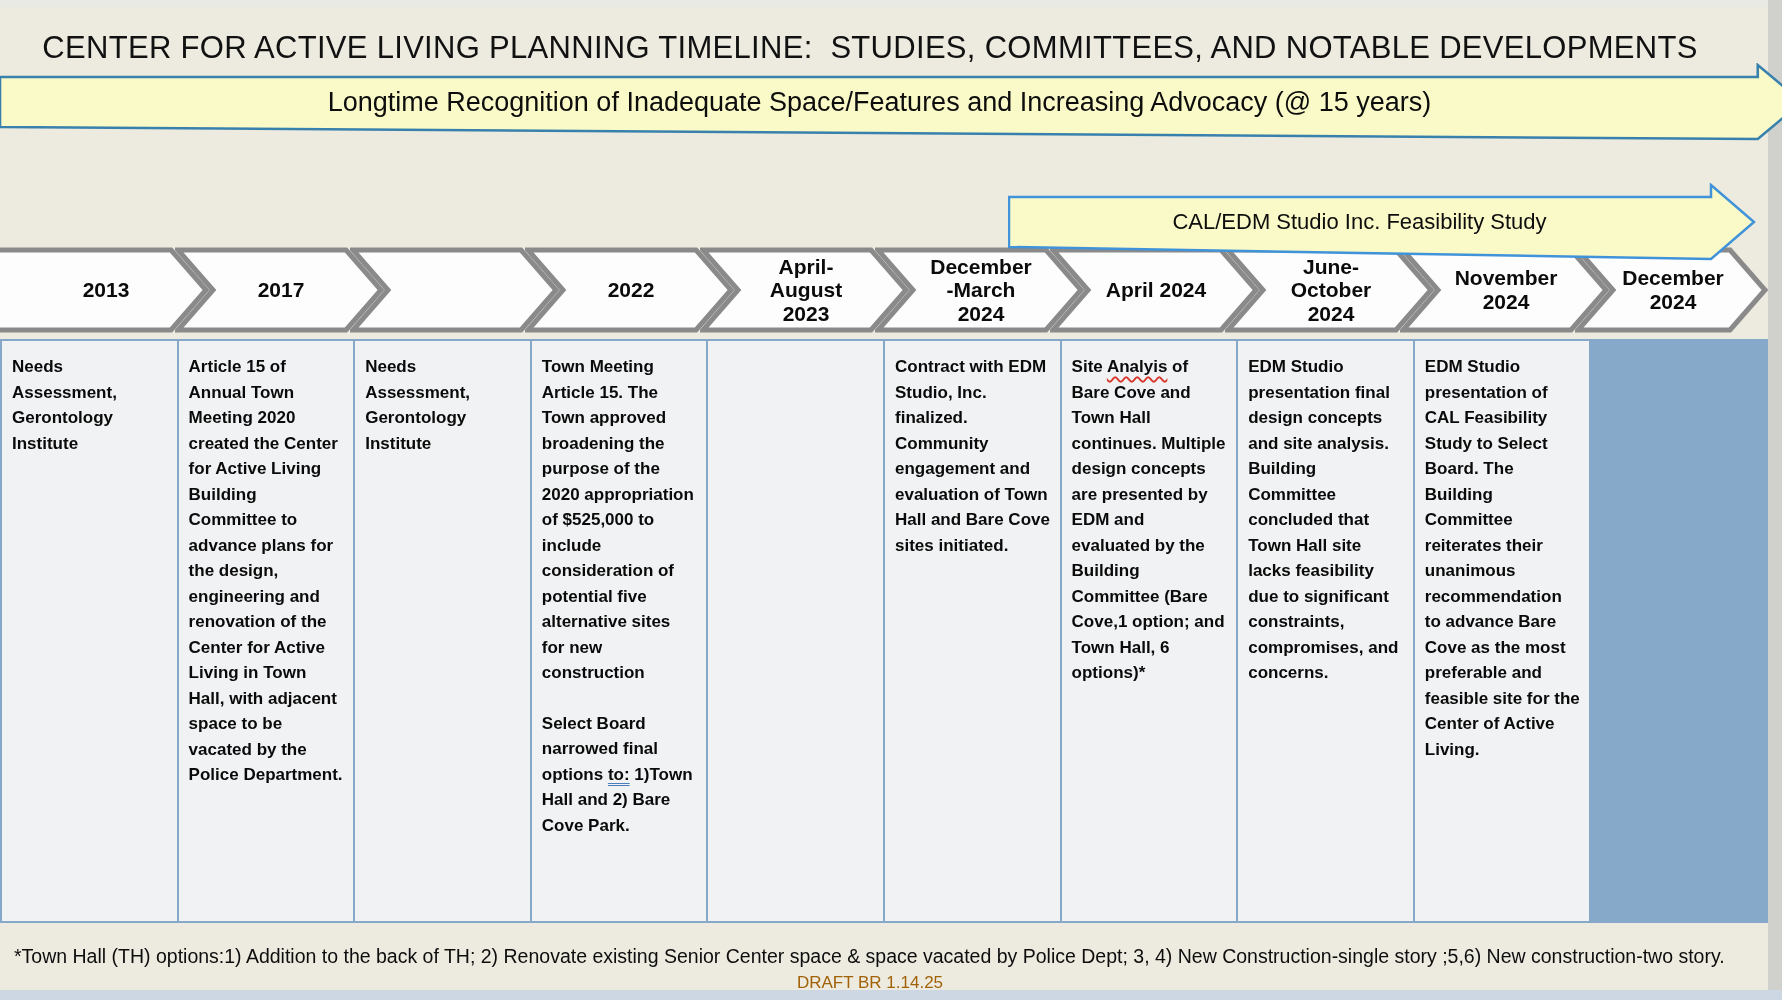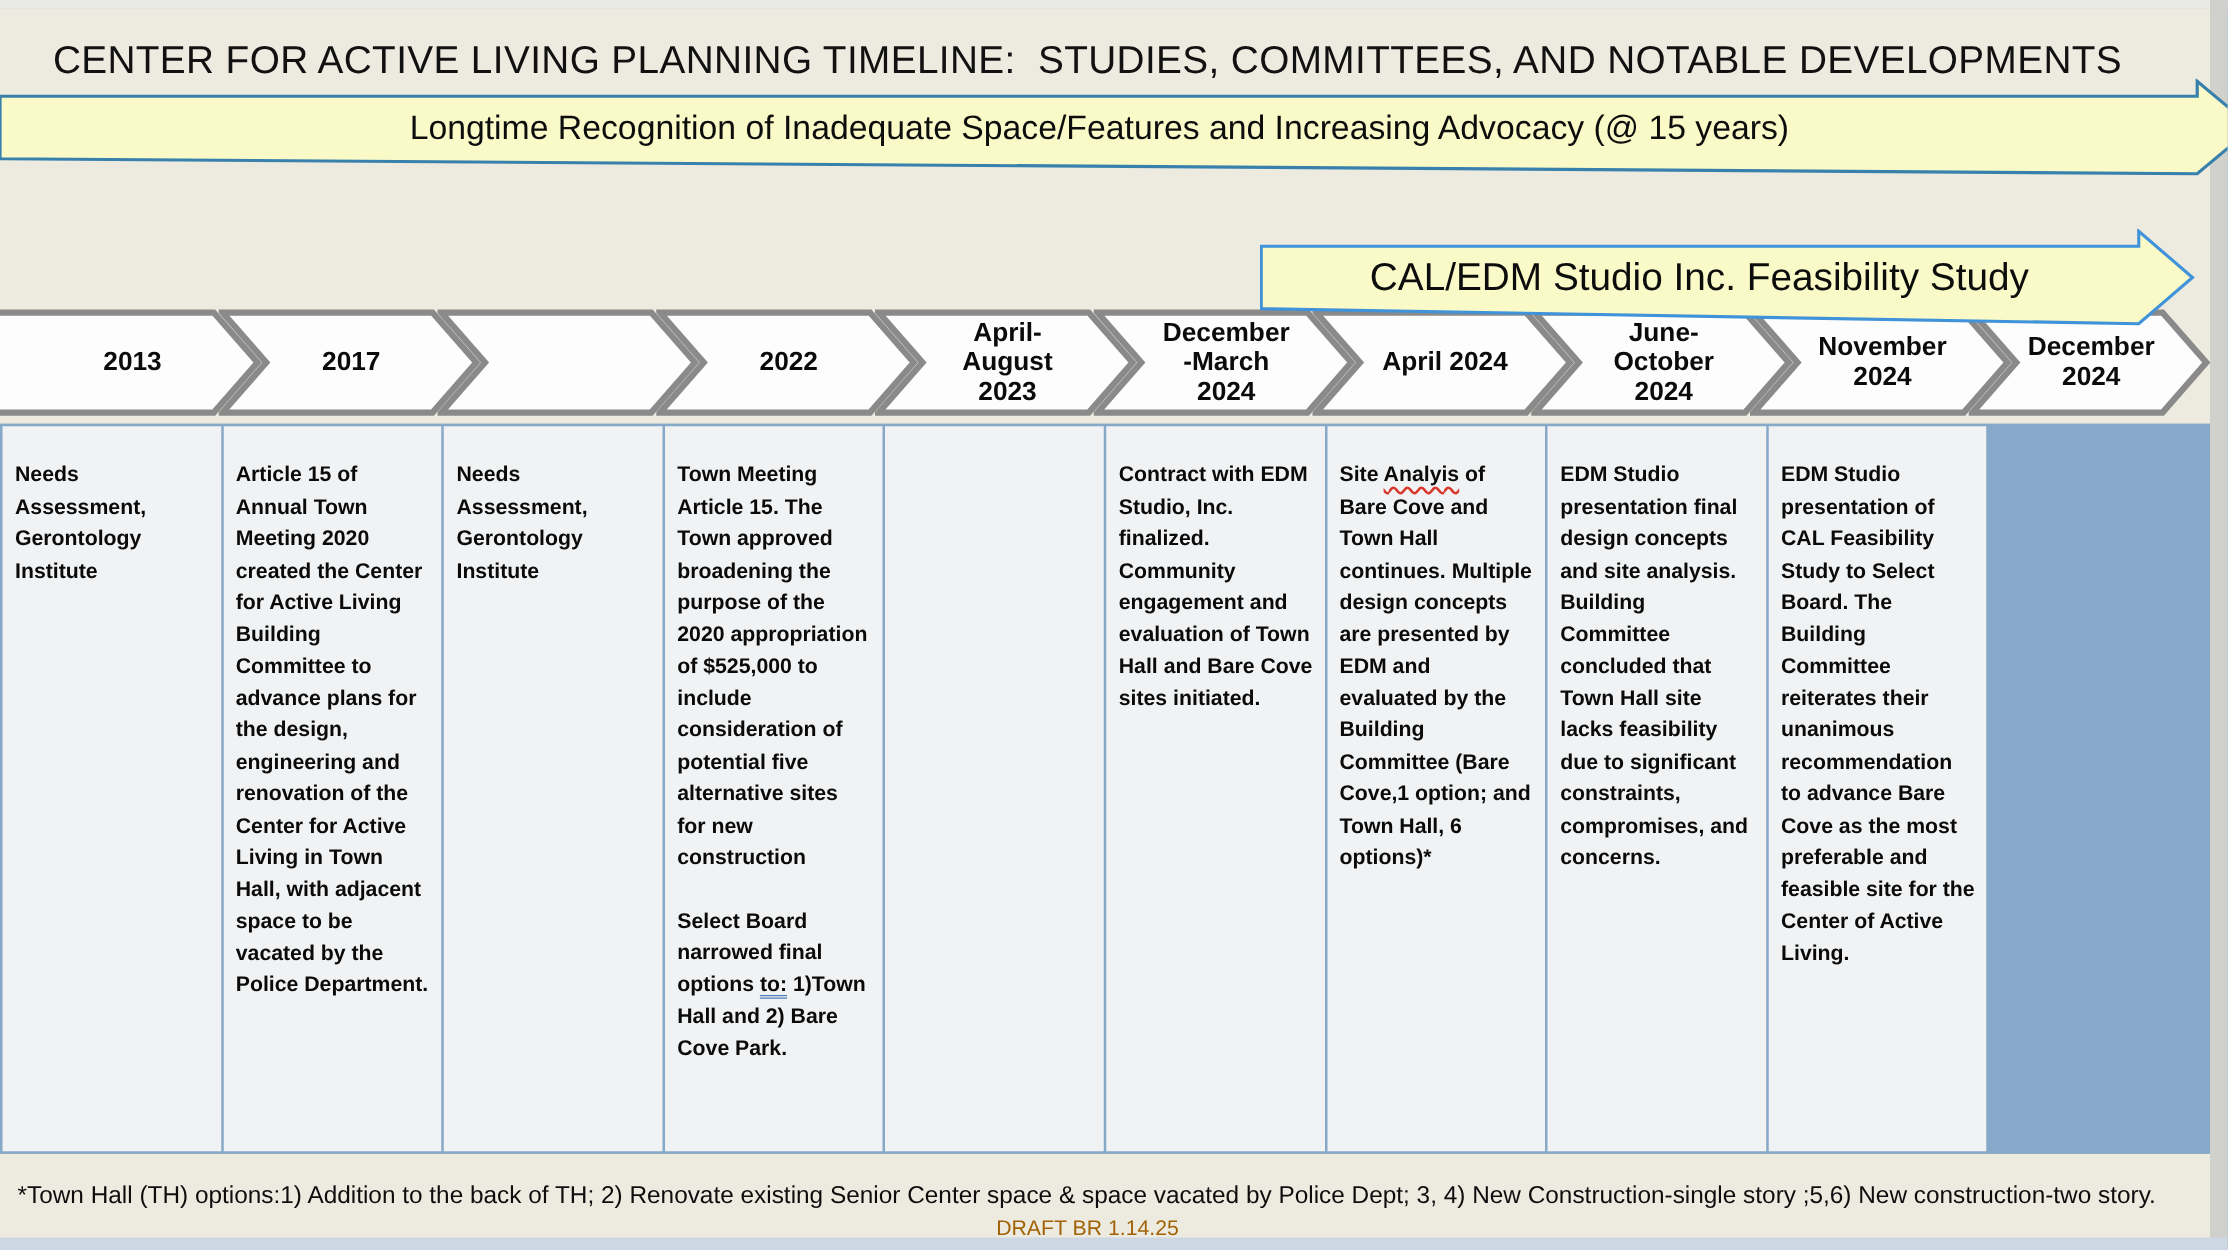--- a/index.html
+++ b/index.html
@@ -28,41 +28,41 @@
   .banner .blabel{
     position:absolute;left:0;right:45px;top:14px;height:50px;
     display:flex;align-items:center;justify-content:center;
     color:#0d0d0d;white-space:nowrap;
   }
   .banner1{left:0;top:56px;width:1756px;padding-left:48px;}
   .banner1 .blabel{font-size:27px;}
   .banner2{left:444px;top:130px;width:1312px;}
   .banner2 .blabel{font-size:26px;}
   .banner3{left:1008px;top:176px;width:748px;}
-  .banner3 .blabel{font-size:31px;}
+  .banner3 .blabel{font-size:22px;}
 
   
   .chevrons{position:absolute;left:0;top:240px;width:1768px;height:86px;z-index:2;}
   .chev{position:absolute;top:0;width:212px;height:86px;}
   .chev svg{position:absolute;left:0;top:0;width:212px;height:86px;}
   .chev-label{
     position:absolute;left:34px;top:0;width:144px;height:86px;
     display:flex;align-items:center;justify-content:center;text-align:center;
     font-size:21px;font-weight:bold;color:#0b0b0b;line-height:1.12;white-space:pre-line;
   }
 
   
   .grid{
     position:absolute;left:0;top:332px;width:1768px;height:584px;
     display:grid;grid-template-columns:repeat(10,1fr);
     background:#87a9c9;gap:2px;border:2px solid #87a9c9;box-sizing:border-box;
     z-index:1;
   }
   .cell{
-    background:#f1f2f3;padding:26px 9px 9px 10px;box-sizing:border-box;
+    background:#f1f2f3;padding:13px 9px 9px 10px;box-sizing:border-box;
     font-size:17px;font-weight:700;color:#0a0a0a;line-height:1.5;overflow:hidden;
   }
   .para{margin:0 0 25px 0;}
   .para:last-child{margin-bottom:0;}
   .spell-error{text-decoration:underline wavy #d8372b;text-decoration-thickness:2px;text-underline-offset:4px;}
   .blue-underline{text-decoration:underline double #4a7ebb;text-decoration-thickness:1px;text-underline-offset:3px;}
 
   
   .footnote{
     position:absolute;left:14px;top:938px;width:1740px;

